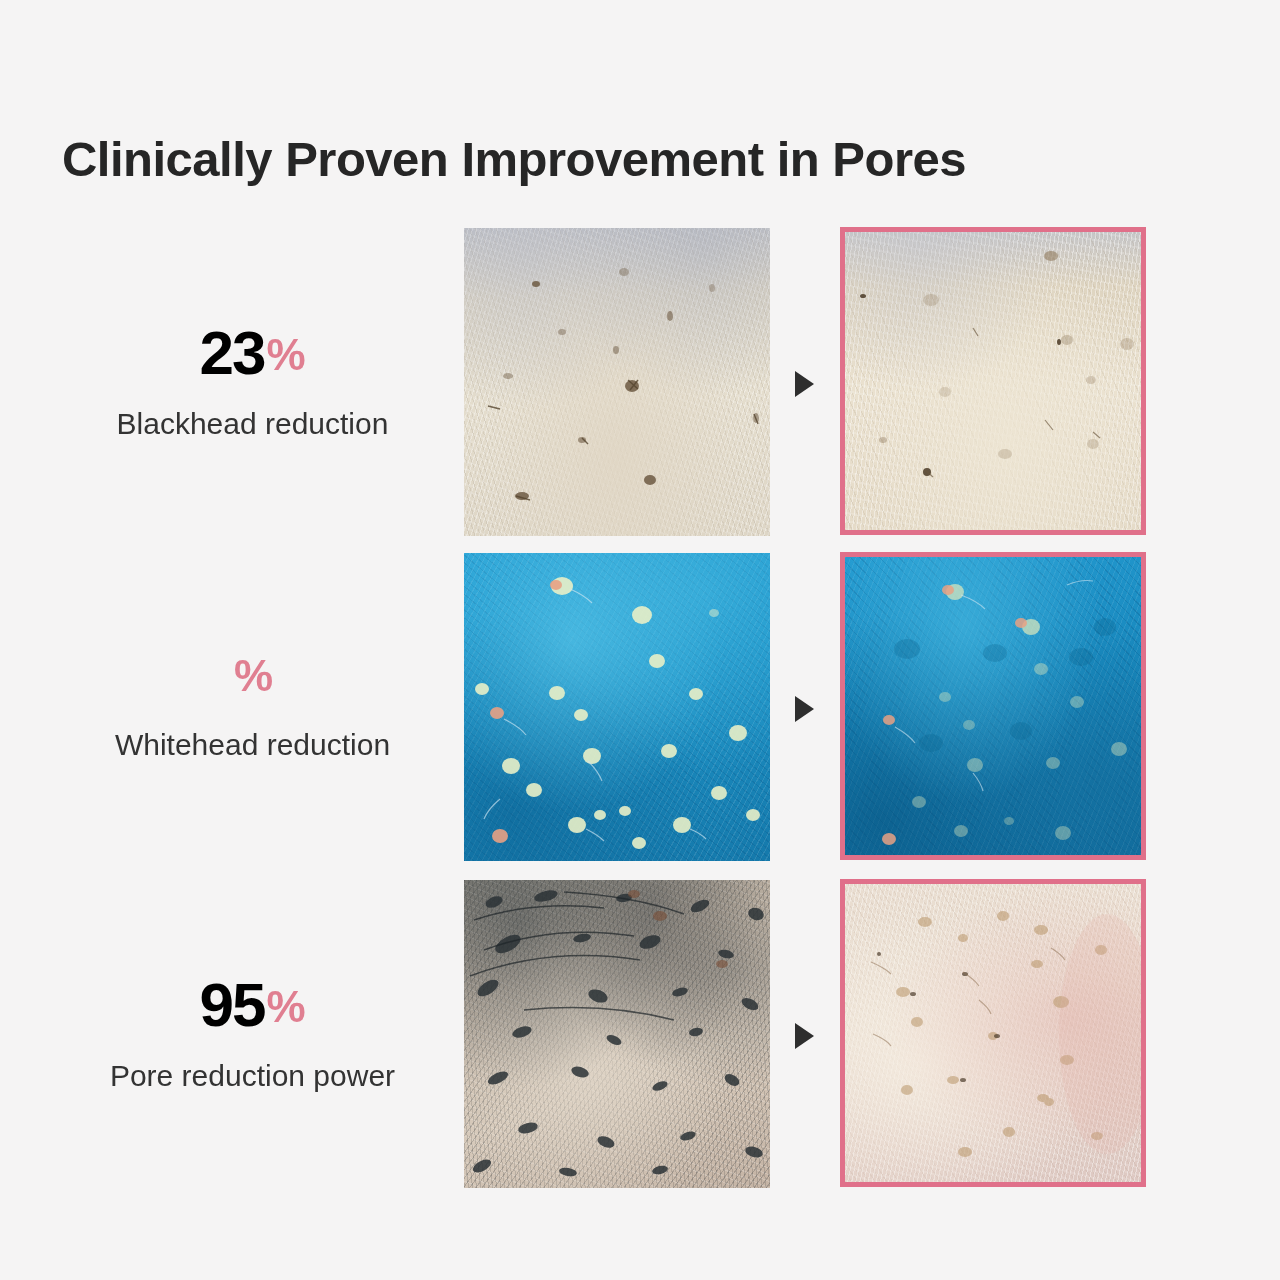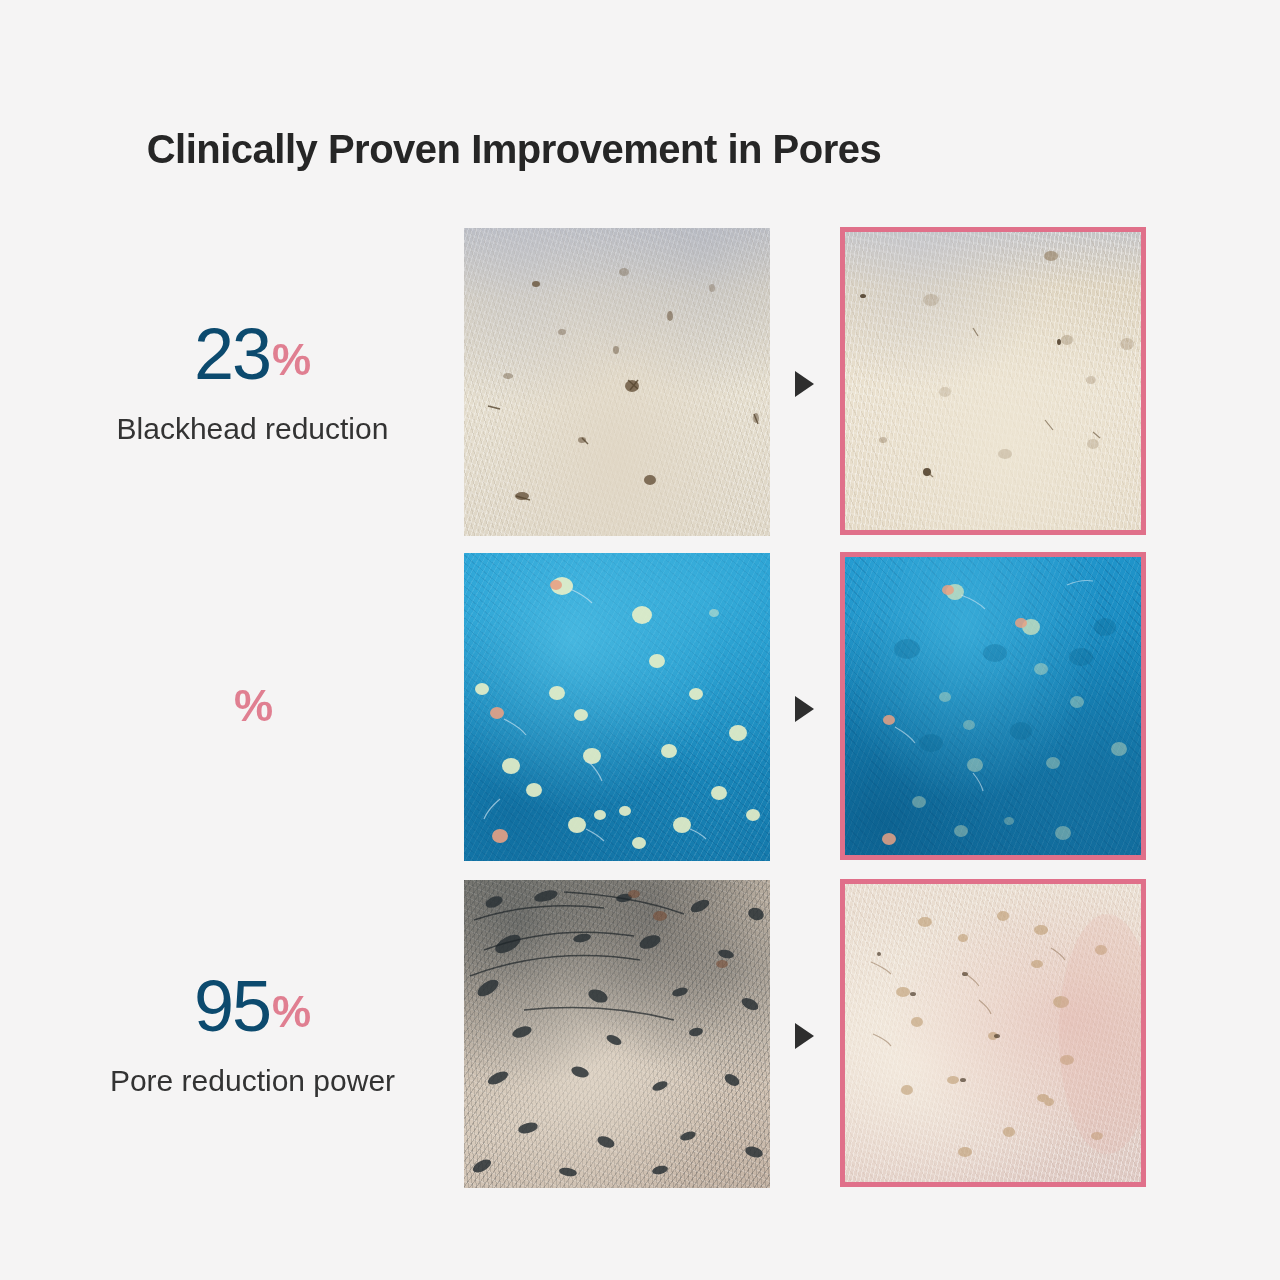--- a/index.html
+++ b/index.html
@@ -22,21 +22,21 @@
     background: #f5f4f4;
   }
 
   
   .title {
     position: absolute;
     left: 0;
     top: 100px;
     width: 1028px;
     text-align: center;
-    font-size: 40px;
+    font-size: 49px;
     font-weight: 700;
     letter-spacing: -0.5px;
     color: #262626;
     line-height: 1.1;
   }
 
   
   .row {
     position: absolute;
     left: 0;
@@ -59,23 +59,23 @@
     align-items: center;
     justify-content: center;
   }
   .stat-number-wrap {
     display: flex;
     align-items: flex-end;
     justify-content: center;
     line-height: 1;
   }
   .stat-number {
-    font-size: 72px;
-    font-weight: 400;
-    color: #0c4a6e;
+    font-size: 62px;
+    font-weight: 700;
+    color: #000000;
     letter-spacing: -2px;
     line-height: 0.95;
   }
   .stat-percent {
     font-size: 44px;
     font-weight: 700;
     color: #e07f91;
     line-height: 1;
     padding-bottom: 6px;
     margin-left: 2px;
@@ -295,20 +295,21 @@
       </div>
     </div>
   </div>
 
   <div class="row row-2">
 
     <div class="stat">
       <div class="stat-number-wrap">
         <span class="stat-percent">%</span>
       </div>
+      <div class="stat-caption">Whitehead reduction</div>
     </div>
 
     <div class="panel panel-before">
       <div class="panel-inner">
         <div class="skin-uv"></div>
         <svg class="spots" viewBox="0 0 306 308" preserveAspectRatio="none">
           <g fill="#e8f0c8" opacity="0.9">
             <ellipse cx="98" cy="33" rx="11" ry="9"></ellipse>
             <ellipse cx="178" cy="62" rx="10" ry="9"></ellipse>
             <ellipse cx="193" cy="108" rx="8" ry="7"></ellipse>

